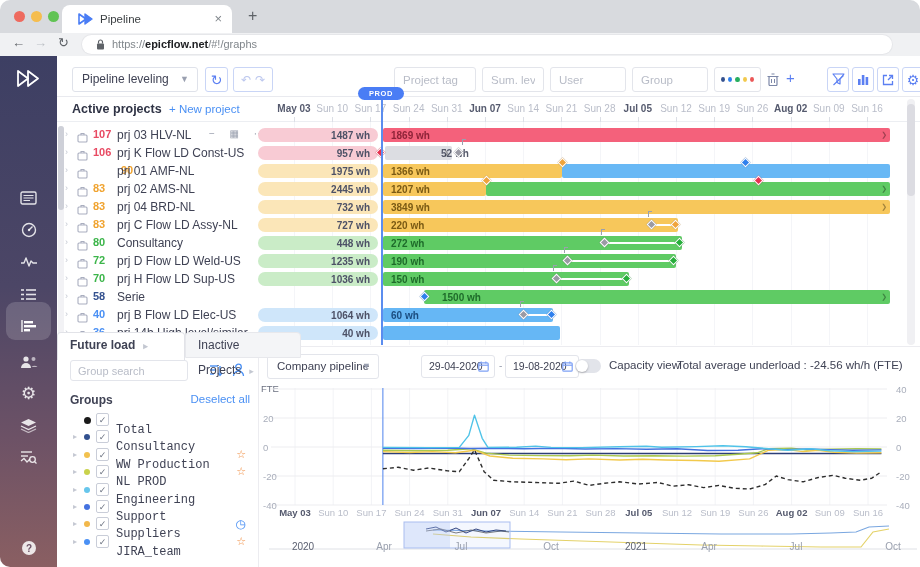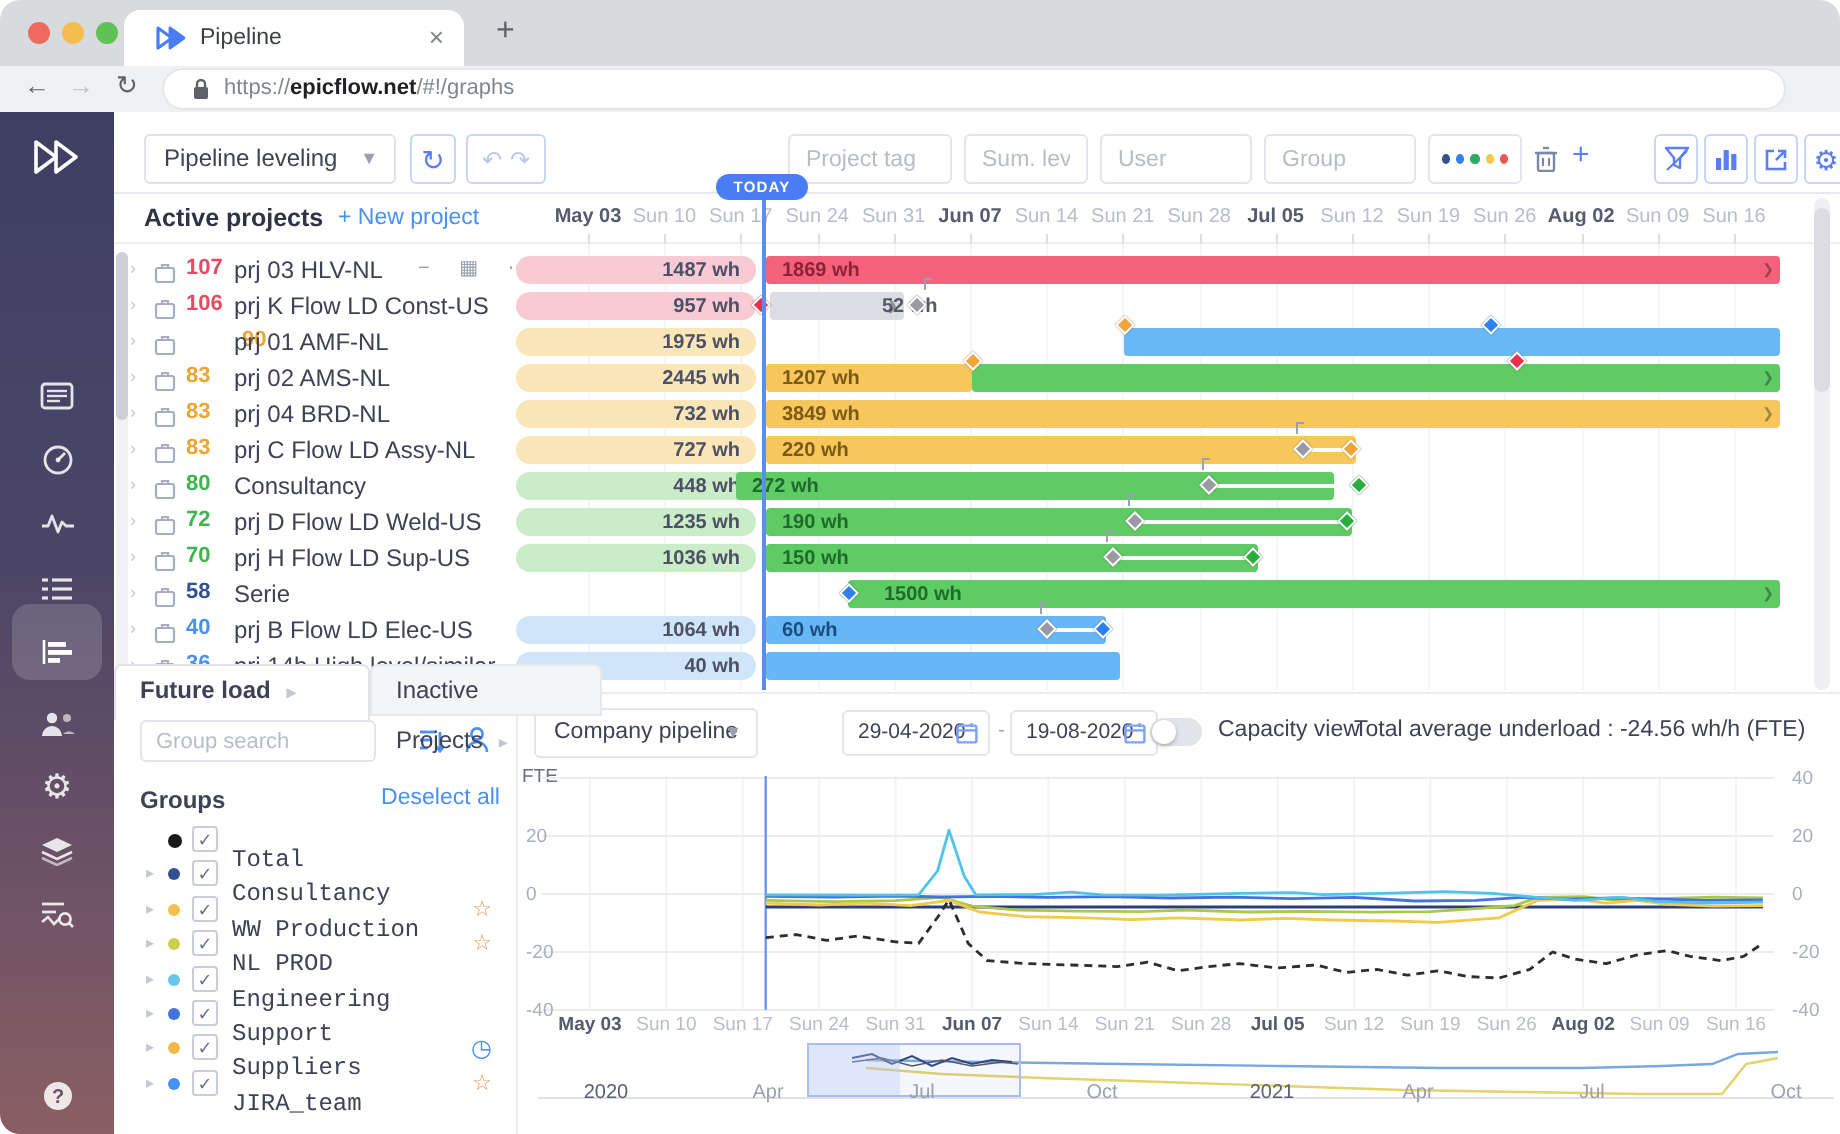--- a/index.html
+++ b/index.html
@@ -312,21 +312,21 @@
       <div class="tlabel major" style="left: 790.6px;">Aug 02</div>
       <div class="ttick" style="left: 790.6px;"></div>
       <div class="gline" style="left: 790.6px;"></div>
       <div class="tlabel" style="left: 828.8px;">Sun 09</div>
       <div class="ttick" style="left: 828.8px;"></div>
       <div class="gline" style="left: 828.8px;"></div>
       <div class="tlabel" style="left: 867px;">Sun 16</div>
       <div class="ttick" style="left: 867px;"></div>
       <div class="gline" style="left: 867px;"></div>
     </div>
-  <div class="today-badge">TODAY</div>
+  <div class="today-badge">PROD</div>
   <div class="today-line"></div>
   <div class="rows" id="rows">
       <div class="prow" style="top: 0px;">
         <div class="pchev">›</div>
         <div class="pcase"><svg width="11" height="11" viewBox="0 0 11 11">
             <rect x="1" y="3" width="9" height="7" rx="1" fill="none" stroke="#a9aebf" stroke-width="1.1"></rect>
             <path d="M4 3 V1.5 h3 V3" fill="none" stroke="#a9aebf" stroke-width="1.1"></path>
           </svg></div>
         <div class="pnum" style="color: rgb(232, 74, 99);">107</div>
         <div class="pname">prj 03 HLV-NL</div>
@@ -362,20 +362,23 @@
         <div class="pchev">›</div>
         <div class="pcase"><svg width="11" height="11" viewBox="0 0 11 11">
             <rect x="1" y="3" width="9" height="7" rx="1" fill="none" stroke="#a9aebf" stroke-width="1.1"></rect>
             <path d="M4 3 V1.5 h3 V3" fill="none" stroke="#a9aebf" stroke-width="1.1"></path>
           </svg></div>
         <div class="pnum" style="color: rgb(240, 163, 47); padding-left: 28px;">90</div>
         <div class="pname">prj 01 AMF-NL</div>
         <div class="pill" style="background: rgb(251, 230, 184);">
           <span>1975 wh</span>
         </div>
+        <div class="gbar" style="left: 326px; width: 179px; background: rgb(247, 199, 91);">
+          <span class="blabel" style="color: rgb(122, 90, 20);">1366 wh</span>
+        </div>
         <div class="gbar" style="left: 505px; width: 328px; background: rgb(104, 184, 245);"></div>
         <div class="dia" style="left: 502px; top: -3px; background: rgb(240, 164, 60);"></div>
         <div class="dia" style="left: 685px; top: -3px; background: rgb(47, 128, 237);"></div>
       </div>
       <div class="prow" style="top: 54px;">
         <div class="pchev">›</div>
         <div class="pcase"><svg width="11" height="11" viewBox="0 0 11 11">
             <rect x="1" y="3" width="9" height="7" rx="1" fill="none" stroke="#a9aebf" stroke-width="1.1"></rect>
             <path d="M4 3 V1.5 h3 V3" fill="none" stroke="#a9aebf" stroke-width="1.1"></path>
           </svg></div>
@@ -432,21 +435,21 @@
         <div class="pchev">›</div>
         <div class="pcase"><svg width="11" height="11" viewBox="0 0 11 11">
             <rect x="1" y="3" width="9" height="7" rx="1" fill="none" stroke="#a9aebf" stroke-width="1.1"></rect>
             <path d="M4 3 V1.5 h3 V3" fill="none" stroke="#a9aebf" stroke-width="1.1"></path>
           </svg></div>
         <div class="pnum" style="color: rgb(60, 181, 74);">80</div>
         <div class="pname">Consultancy</div>
         <div class="pill" style="background: rgb(202, 236, 199);">
           <span>448 wh</span>
         </div>
-        <div class="gbar" style="left: 311px; width: 299px; background: rgb(95, 203, 100);">
+        <div class="gbar" style="left: 326px; width: 299px; background: rgb(95, 203, 100);">
           <span class="blabel" style="color: rgb(30, 107, 42);">272 wh</span>
         </div>
         <div class="dline" style="left: 547px; width: 75px; top: 7.5px;"></div>
         <div class="dia" style="left: 544px; top: 5px; background: rgb(154, 154, 164);"></div>
         <div class="dia" style="left: 619px; top: 5px; background: rgb(39, 174, 59);"></div>
         <div class="lmark" style="left: 544px; top: -5px;"></div>
       </div>
       <div class="prow" style="top: 126px;">
         <div class="pchev">›</div>
         <div class="pcase"><svg width="11" height="11" viewBox="0 0 11 11">

